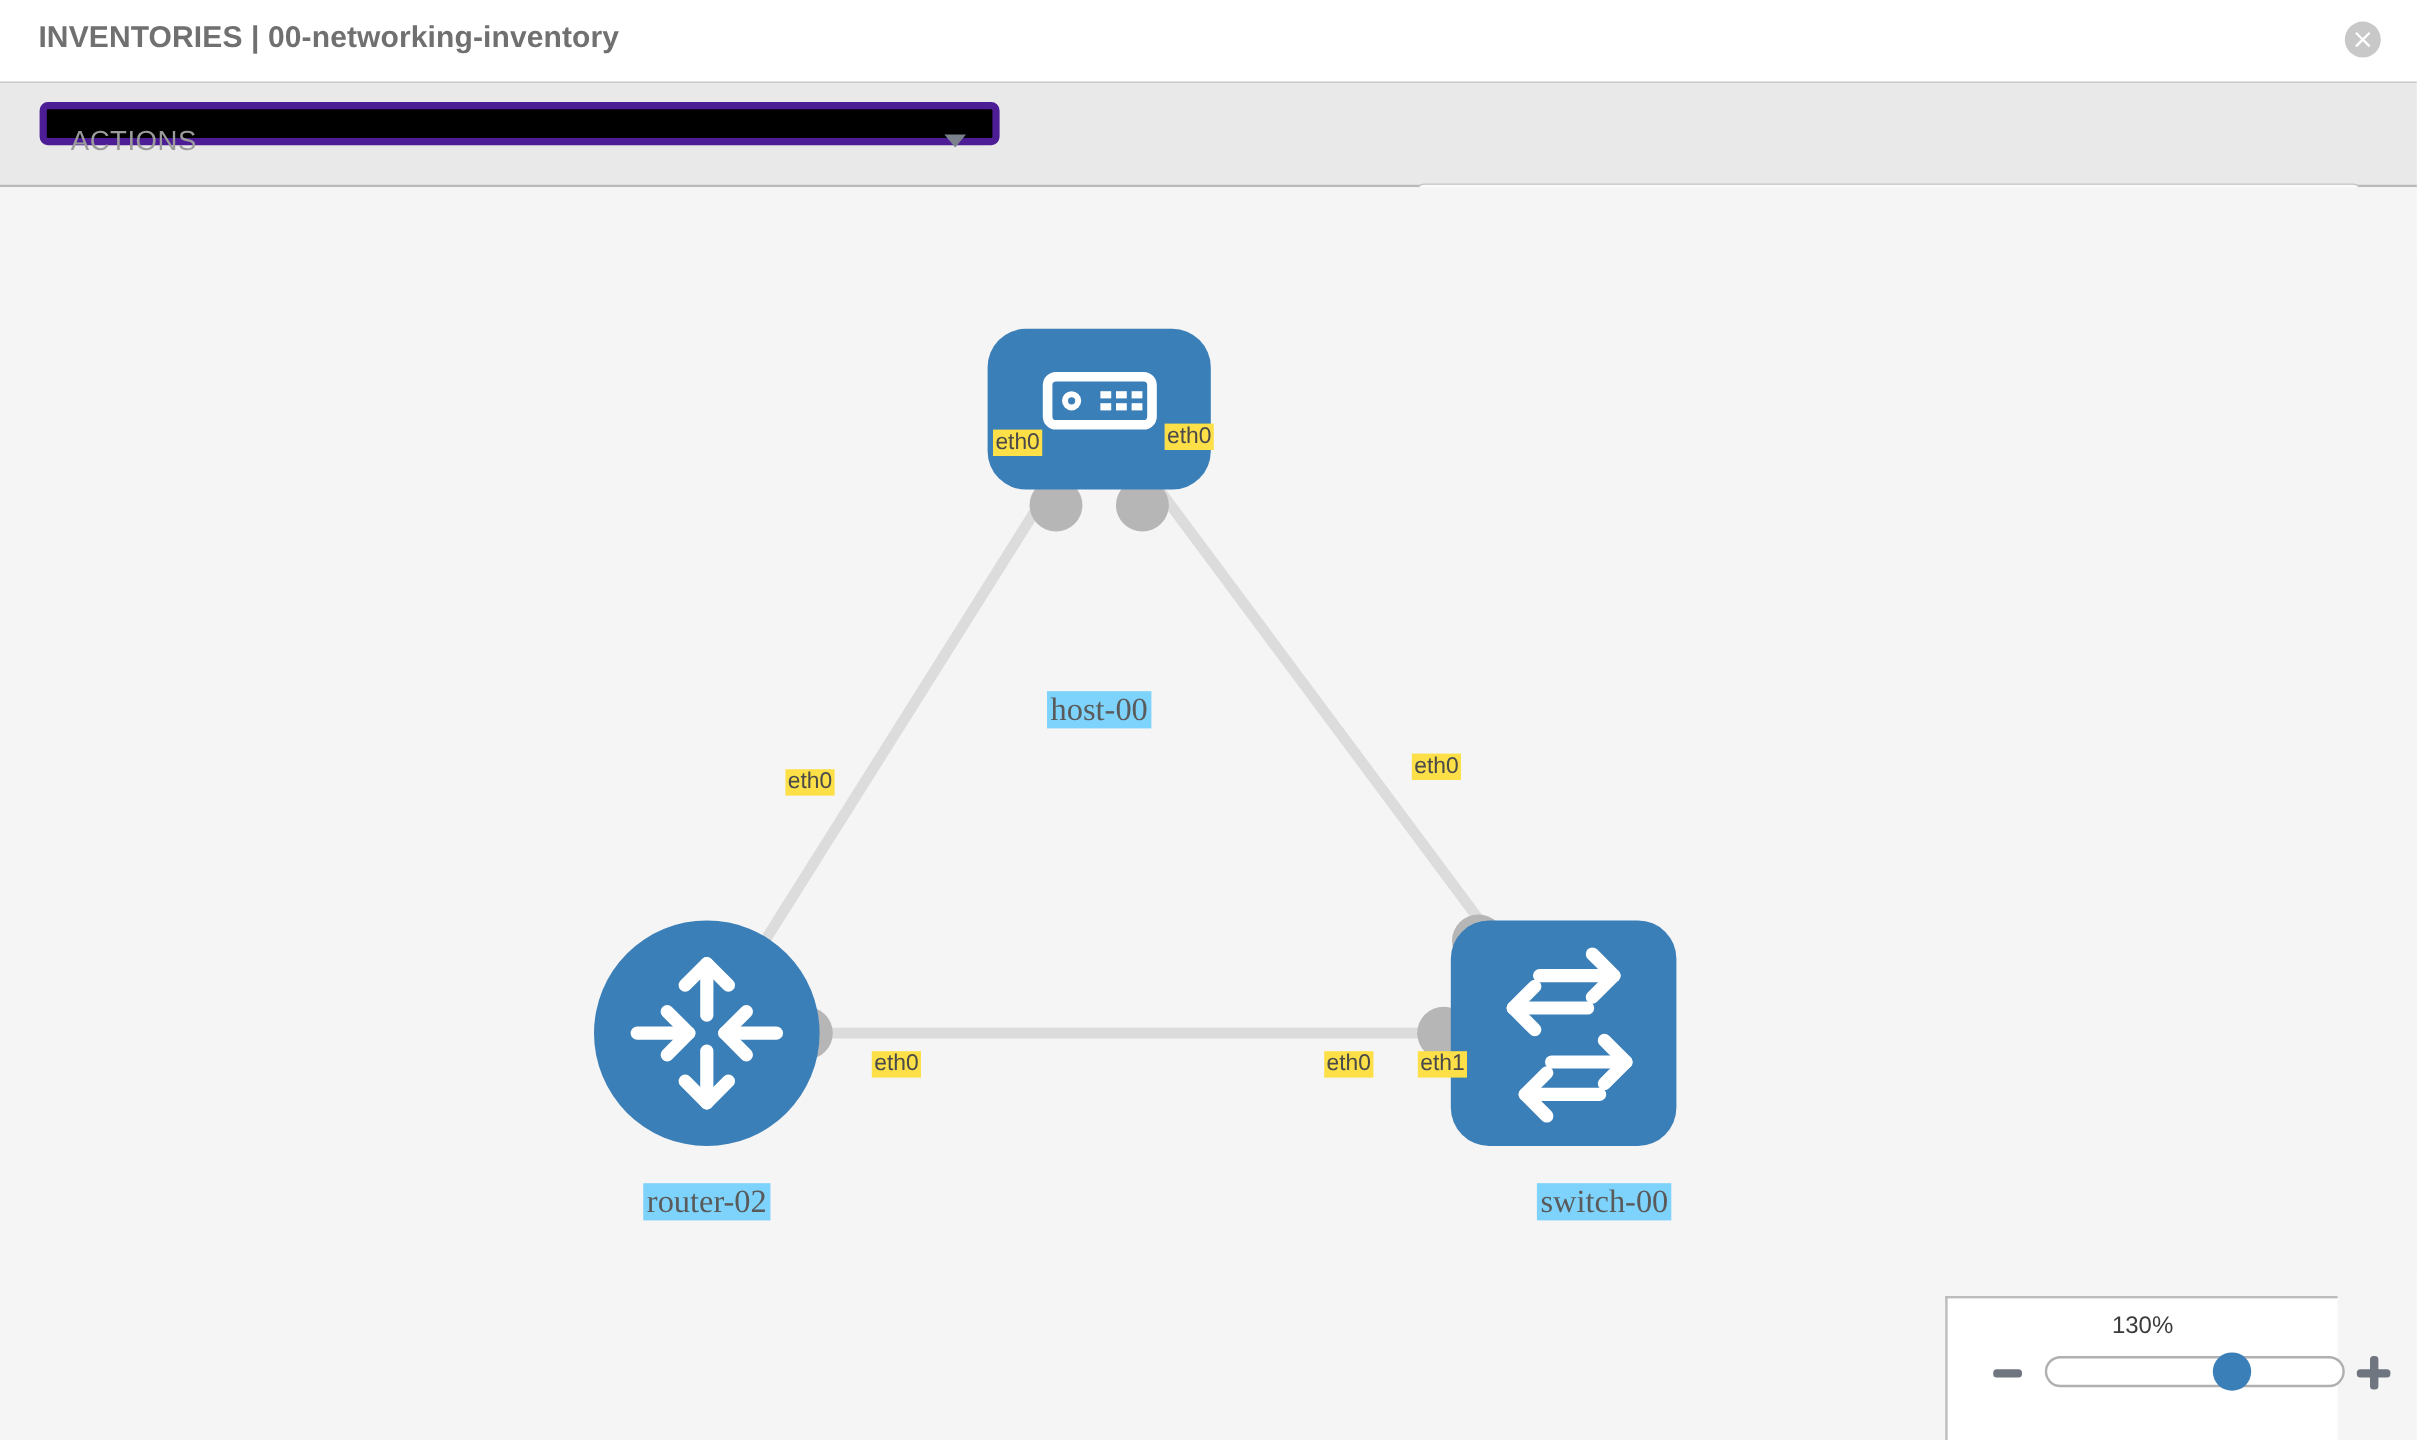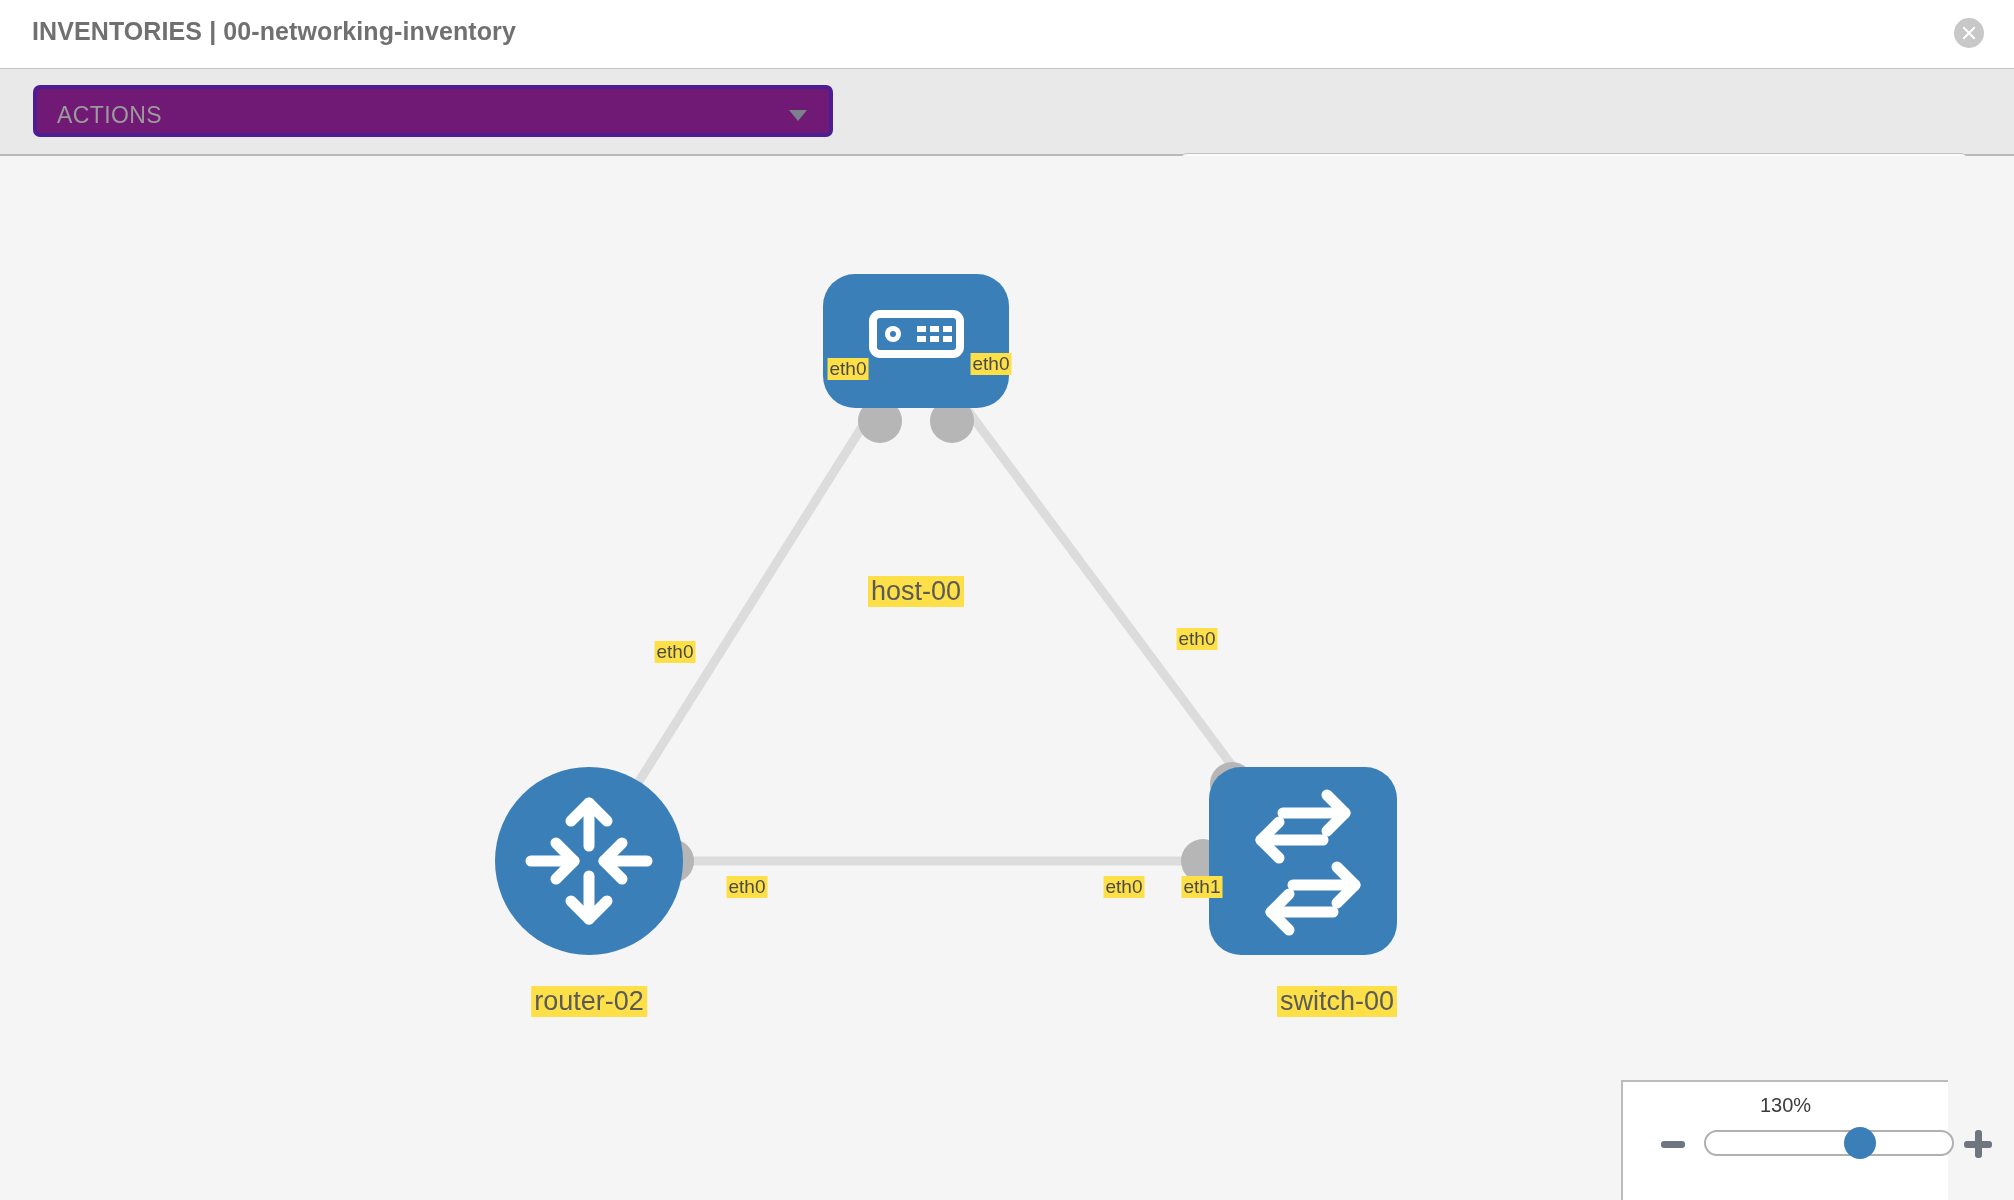--- a/index.html
+++ b/index.html
@@ -55,23 +55,23 @@
     background: #e9e9e9;
     border-top: 1px solid #c4c4c4;
     border-bottom: 2px solid #b9b9b9;
     box-sizing: border-box;
   }
   .actions-select {
     position: absolute;
     left: 33px;
     top: 16px;
     width: 800px;
-    height: 52px;
-    background: #701a75;
-    border: 4px solid #4c1d95;
+    height: 36px;
+    background: #000000;
+    border: 6px solid #4c1d95;
     border-radius: 7px;
     box-sizing: border-box;
     cursor: pointer;
   }
   .actions-label {
     position: absolute;
     left: 20px;
     top: 13px;
     font-size: 23px;
     color: #9b9b9b;
@@ -133,24 +133,24 @@
     overflow: hidden;
   }
   .topology-svg {
     position: absolute;
     left: 0; top: 0;
   }
 
   
   .node-label {
     position: absolute;
-    font-family: Liberation Sans, sans-serif;
+    font-family: Liberation Serif, serif;
     font-size: 27px;
     color: #5a5a5a;
-    background: #fde047;
+    background: #7dd3fc;
     white-space: nowrap;
     padding: 0 3px;
     transform: translateX(-50%);
   }
   .iface-label {
     position: absolute;
     font-family: Liberation Sans, sans-serif;
     font-size: 19px;
     color: #4a4a4a;
     background: #fde047;

